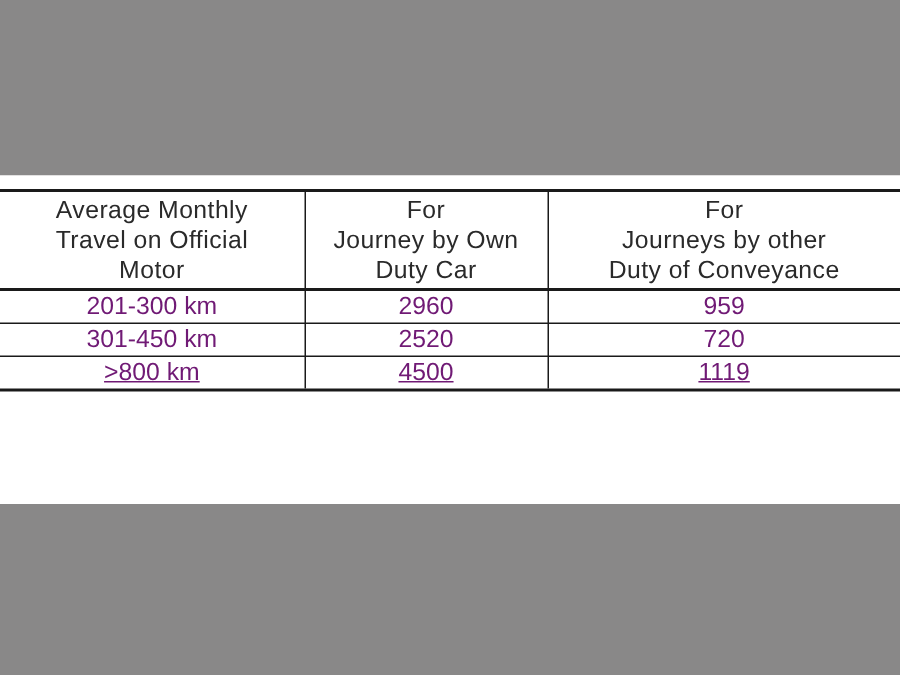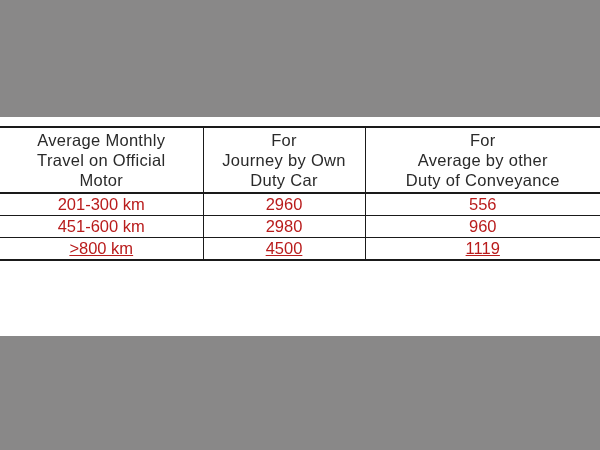--- a/index.html
+++ b/index.html
@@ -43,21 +43,21 @@
     table.allow th {
       height: 64px;
       font-size: 16.5px;
       line-height: 20px;
       letter-spacing: 0.3px;
     }
     table.allow td {
       height: 21px;
       font-size: 16.5px;
       line-height: 21px;
-      color: #b91c1c;
+      color: #701a75;
     }
     table.allow tr:last-child td { border-bottom: 2px solid #1a1a1a; text-decoration: underline; }
     .hl { display: block; }
   </style>
 </head>
 <body>
 
 <div class="band-top"></div>
 
 <div class="sheet">
@@ -74,35 +74,35 @@
           <span class="hl">Travel on Official</span>
           <span class="hl">Motor</span>
         </th>
         <th>
           <span class="hl">For</span>
           <span class="hl">Journey by Own</span>
           <span class="hl">Duty Car</span>
         </th>
         <th>
           <span class="hl">For</span>
-          <span class="hl">Average by other</span>
+          <span class="hl">Journeys by other</span>
           <span class="hl">Duty of Conveyance</span>
         </th>
       </tr>
     </thead>
     <tbody>
       <tr>
         <td>201-300 km</td>
         <td>2960</td>
-        <td>556</td>
+        <td>959</td>
       </tr>
       <tr>
-        <td>451-600 km</td>
-        <td>2980</td>
-        <td>960</td>
+        <td>301-450 km</td>
+        <td>2520</td>
+        <td>720</td>
       </tr>
       <tr>
         <td>&gt;800 km</td>
         <td>4500</td>
         <td>1119</td>
       </tr>
     </tbody>
   </table>
 </div>
 

